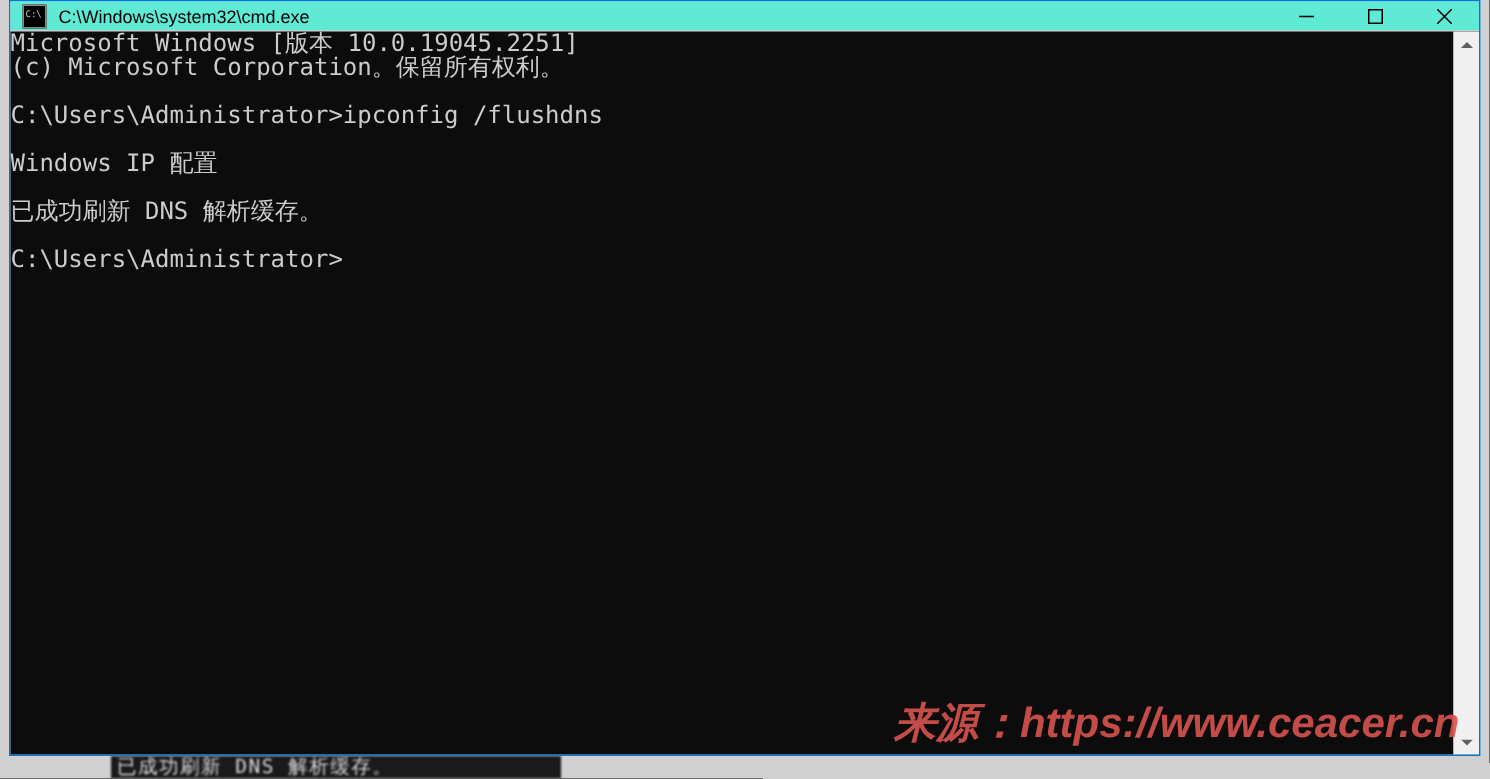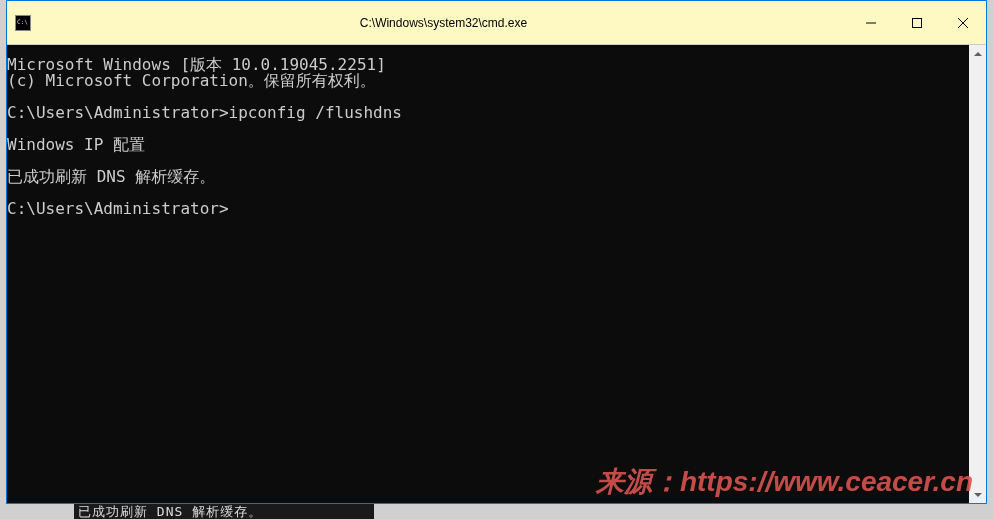--- a/index.html
+++ b/index.html
@@ -17,26 +17,25 @@
       top: 0;
       left: 6px;
       width: 981px;
       height: 504px;
       background: #fff;
       border: 1px solid #0078d7;
       display: flex;
       flex-direction: column;
     }
     .titlebar {
-      height: 44px;
-      background: #fef9c3;
+      height: 20px;
+      background: #5eead4;
       display: flex;
       align-items: center;
       border-bottom: 1px solid #ccc;
-      text-align: center;
     }
     .titlebar-icon {
       width: 16px;
       height: 16px;
       margin-left: 8px;
       margin-right: 6px;
       background: #000;
       border: 1px solid #888;
       position: relative;
       display: inline-flex;
@@ -84,21 +83,21 @@
       padding: 0;
       position: relative;
       overflow: hidden;
     }
     .terminal-content {
       position: absolute;
       top: 0;
       left: 0;
       right: 17px;
       bottom: 0;
-      padding: 12px 0 0 0;
+      padding: 0 0 0 0;
       white-space: pre;
     }
     .terminal-line {
       white-space: pre;
       font-family: "NSimSun", "SimSun", "Consolas", monospace;
     }
     .scrollbar {
       position: absolute;
       right: 0;
       top: 0;

